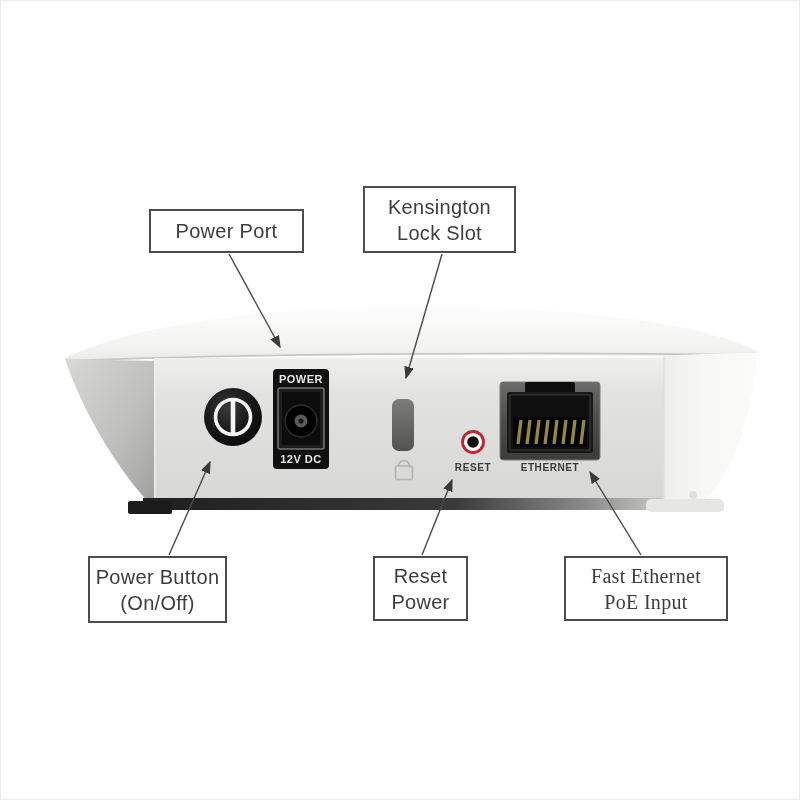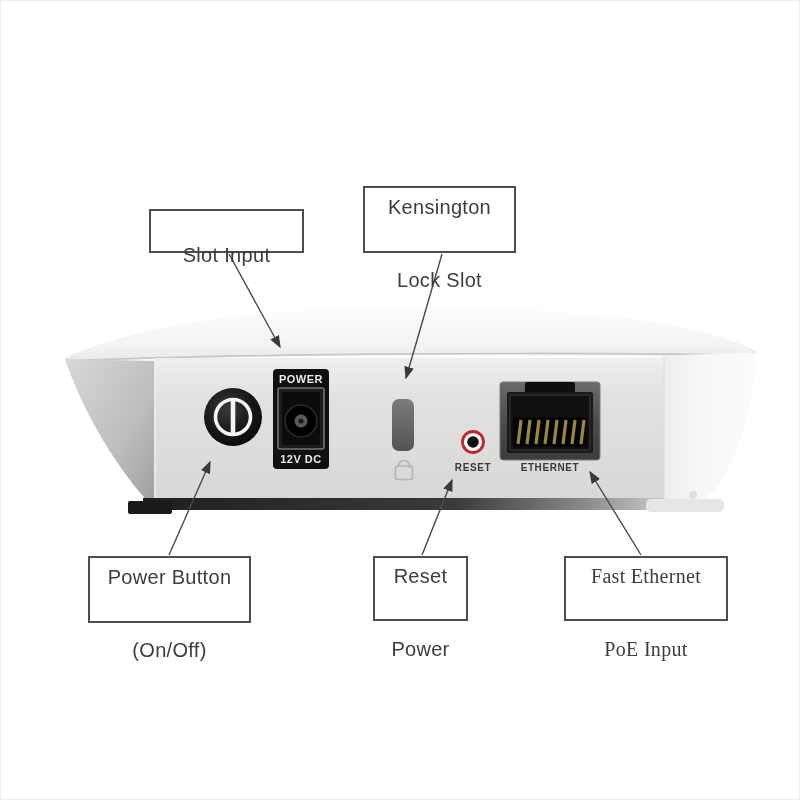--- a/index.html
+++ b/index.html
@@ -8,21 +8,21 @@
     background:#ffffff;border:1px solid #ededeb;overflow:hidden;
     font-family:"Liberation Sans",sans-serif;
   }
   #device-svg{position:absolute;left:0;top:0;}
   .callout{
     position:absolute;background:#ffffff;border:2px solid #4d4d4d;
     color:#3d3d3d;display:flex;flex-direction:column;align-items:center;
     justify-content:center;text-align:center;font-size:20px;line-height:26px;
     letter-spacing:.3px;box-sizing:border-box;z-index:3;
   }
-  .callout span{display:block;white-space:nowrap;margin-top:47px;}
+  .callout span{display:block;white-space:nowrap;}
   .svg-label{font-family:"Liberation Sans",sans-serif;font-weight:bold;}
 </style>
 </head>
 <body>
 
 <div id="stage">
 
   <svg id="device-svg" width="798" height="798" viewBox="0 0 798 798">
     <defs>
       <linearGradient id="lidGrad" x1="0" y1="0" x2="0" y2="1">
@@ -146,29 +146,29 @@
     <g stroke="#4a4a4a" stroke-width="1.4">
       <line x1="228" y1="253" x2="279" y2="346" marker-end="url(#ah)"></line>
       <line x1="441" y1="253" x2="405" y2="377" marker-end="url(#ah)"></line>
       <line x1="168" y1="554" x2="209" y2="461" marker-end="url(#ah)"></line>
       <line x1="421" y1="554" x2="451" y2="479" marker-end="url(#ah)"></line>
       <line x1="640" y1="554" x2="589" y2="471" marker-end="url(#ah)"></line>
     </g>
   </svg>
 
   <div class="callout" style="left:148px;top:208px;width:155px;height:44px;">
-    <span>Slot Input</span>
+    <span>Power Port</span>
   </div>
 
   <div class="callout" style="left:362px;top:185px;width:153px;height:67px;">
     <span>Kensington</span>
     <span>Lock Slot</span>
   </div>
 
-  <div class="callout" style="left:87px;top:555px;width:163px;height:67px;">
+  <div class="callout" style="left:87px;top:555px;width:139px;height:67px;">
     <span>Power Button</span>
     <span>(On/Off)</span>
   </div>
 
   <div class="callout" style="left:372px;top:555px;width:95px;height:65px;">
     <span>Reset</span>
     <span>Power</span>
   </div>
 
   <div class="callout" style="left:563px;top:555px;width:164px;height:65px;font-family:Liberation Serif, serif;">

